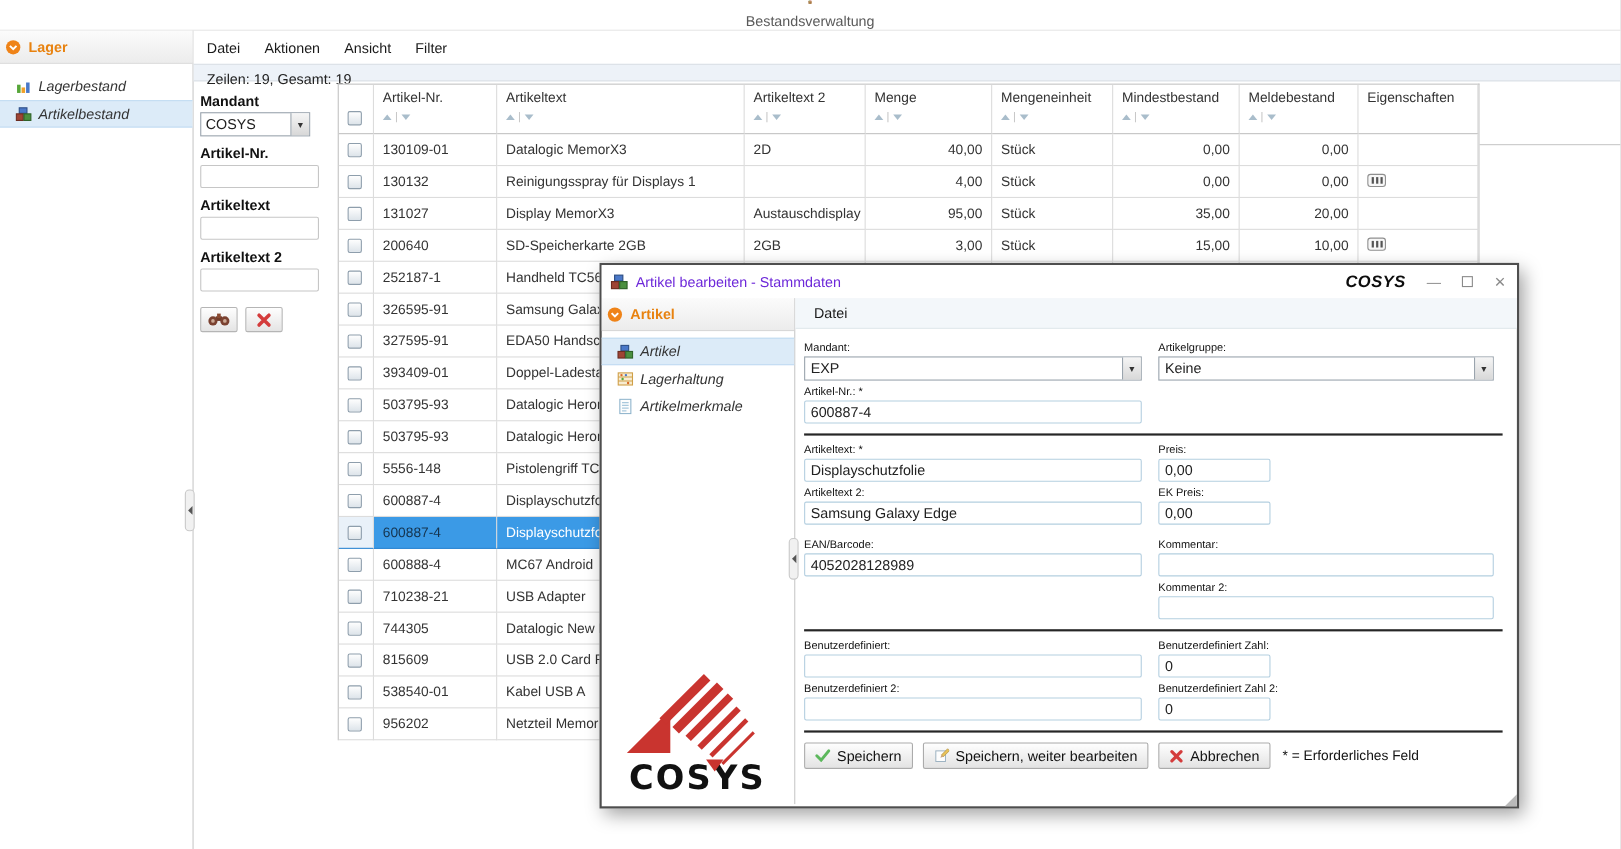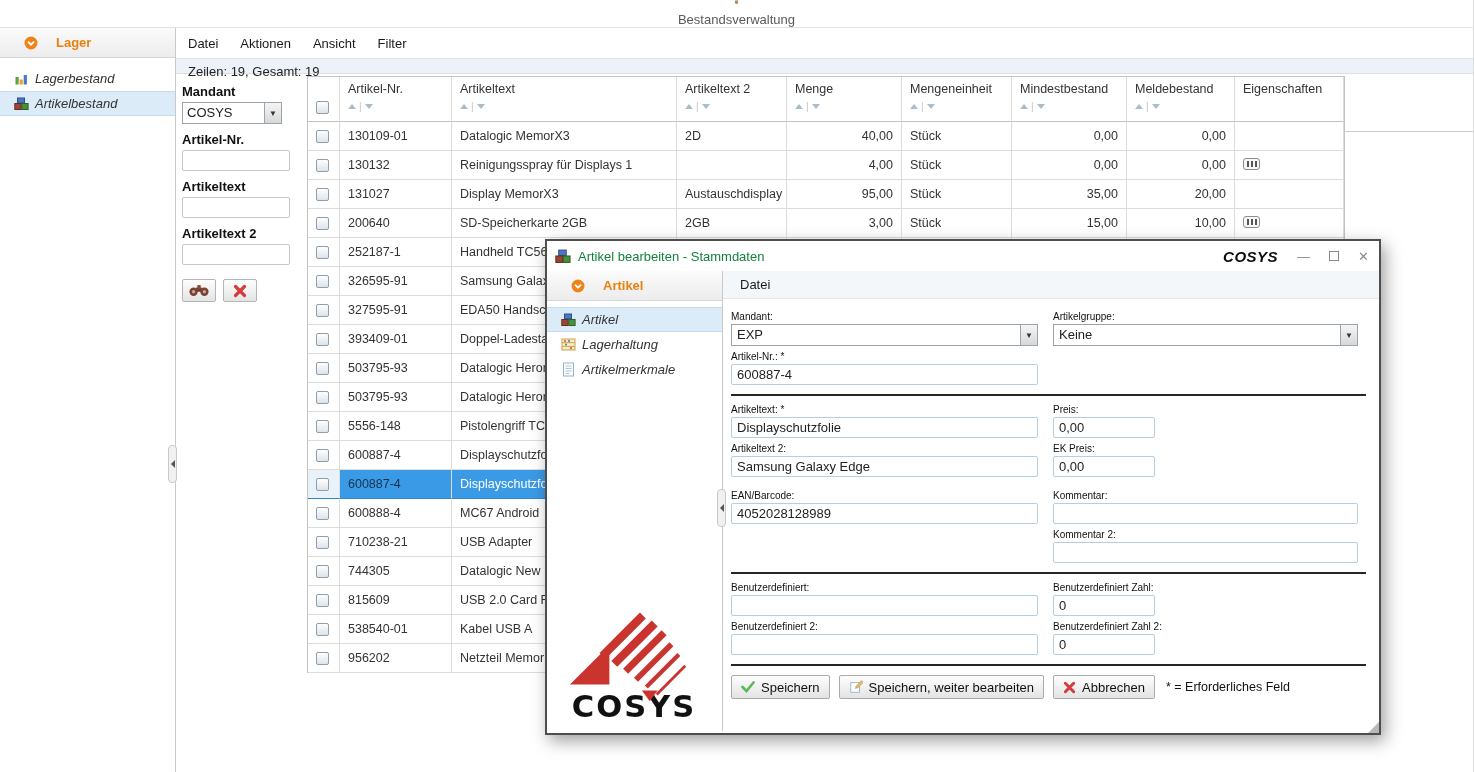--- a/index.html
+++ b/index.html
@@ -6,21 +6,21 @@
   html,body { background:#fff; }
   body { font-family:"Liberation Sans","DejaVu Sans",sans-serif; font-size:13px; color:#222; }
   #page { position:relative; width:1474px; height:772px; overflow:hidden; background:#fff; border-right:1px solid #ddd; }
 
   
   #titlebar { position:absolute; left:0; top:0; width:100%; height:28px; display:flex; align-items:center; gap:8px; padding:0 8px; border-bottom:1px solid #e3e3e3; background:#fff;flex-direction:column; }
   #titlebar .t { color:#5a5a5a; font-size:13px; }
 
   
   #sidebar { position:absolute; left:0; top:28px; width:176px; height:744px; border-right:1px solid #c9c9c9; background:#fff; }
-  .group-header { height:30px; display:flex; align-items:center; gap:18px; padding:0 24px; background:linear-gradient(#fbfbfb,#ececec); border-bottom:1px solid #d8d8d8; }
+  .group-header { height:30px; display:flex; align-items:center; gap:7px; padding:0 5px; background:linear-gradient(#fbfbfb,#ececec); border-bottom:1px solid #d8d8d8; }
   .group-header .gh-label { color:#e8820f; font-weight:bold; font-size:13px; }
   .nav-items { padding-top:8px;font-style:italic; }
   .nav-item { height:25px; display:flex; align-items:center; gap:6px; padding:0 0 0 14px; cursor:default; }
   .nav-item.selected { background:#dcebf8; border-top:1px solid #c2dcf2; border-bottom:1px solid #c2dcf2; }
   .nav-item span.lbl { font-size:13px; color:#333; }
 
   
   .split-handle { position:absolute; width:9px; height:38px; background:#f1f1f1; border:1px solid #c9c9c9; border-radius:4px; display:flex; align-items:center; justify-content:center; }
   .split-handle i { display:block; width:0; height:0; border-top:4px solid transparent; border-bottom:4px solid transparent; border-right:4px solid #555; }
 
@@ -60,21 +60,21 @@
   .trow.selected .td.chk { background:#e9f1f9; }
   .trow.selected .td.c-nr { color:#15334d; }
   .trow.selected .td.c-text { color:#fff; }
   .bc-icon { display:inline-block; width:17px; height:12px; border:1px solid #8f8f8f; border-radius:3px; background:#f7f7f7; position:relative; top:1px; }
   .bc-icon::before { content:""; position:absolute; left:3px; top:2px; width:2px; height:6px; background:#555; box-shadow:4px 0 0 #555, 8px 0 0 #555; }
   #header-ext { position:absolute; left:1169px; right:0; top:103px; height:1px; background:#c9c9c9; }
 
   
   #dialog { position:absolute; left:545px; top:239px; width:836px; height:496px; background:#fff; border:2px solid #4e4e4e; box-shadow:4px 6px 16px rgba(0,0,0,.38); }
   #dlg-titlebar { height:30px; display:flex; align-items:center; gap:7px; padding:0 10px 0 8px; background:#fff; }
-  #dlg-titlebar .t { font-size:13px; color:#15803d; flex:1; }
+  #dlg-titlebar .t { font-size:13px; color:#6d28d9; flex:1; }
   .logo-small { font-weight:900; font-style:italic; font-size:15px; letter-spacing:0.5px; color:#0d0d0d; }
   .winbtn { color:#8a8a8a; font-size:13px; margin-left:12px; line-height:1; }
   .winbtn.max { display:inline-block; width:10px; height:10px; border:1.5px solid #8a8a8a; }
   #dlg-body { display:flex; height:460px; }
   #dlg-side { width:176px; border-right:1px solid #c9c9c9; position:relative; }
   #dlg-side .nav-items { padding-top:6px; }
   #dlg-main { flex:1; position:relative; }
   #dlg-menubar { height:28px; line-height:27px; background:#f3f7fa; border-bottom:1px solid #e2e8ec; padding-left:17px; font-size:13px; color:#1a1a1a; }
   #dlg-form { padding:7px 13px 0 8px; }
   .dgrid { display:grid; grid-template-columns:307px 311px; column-gap:15px; }

